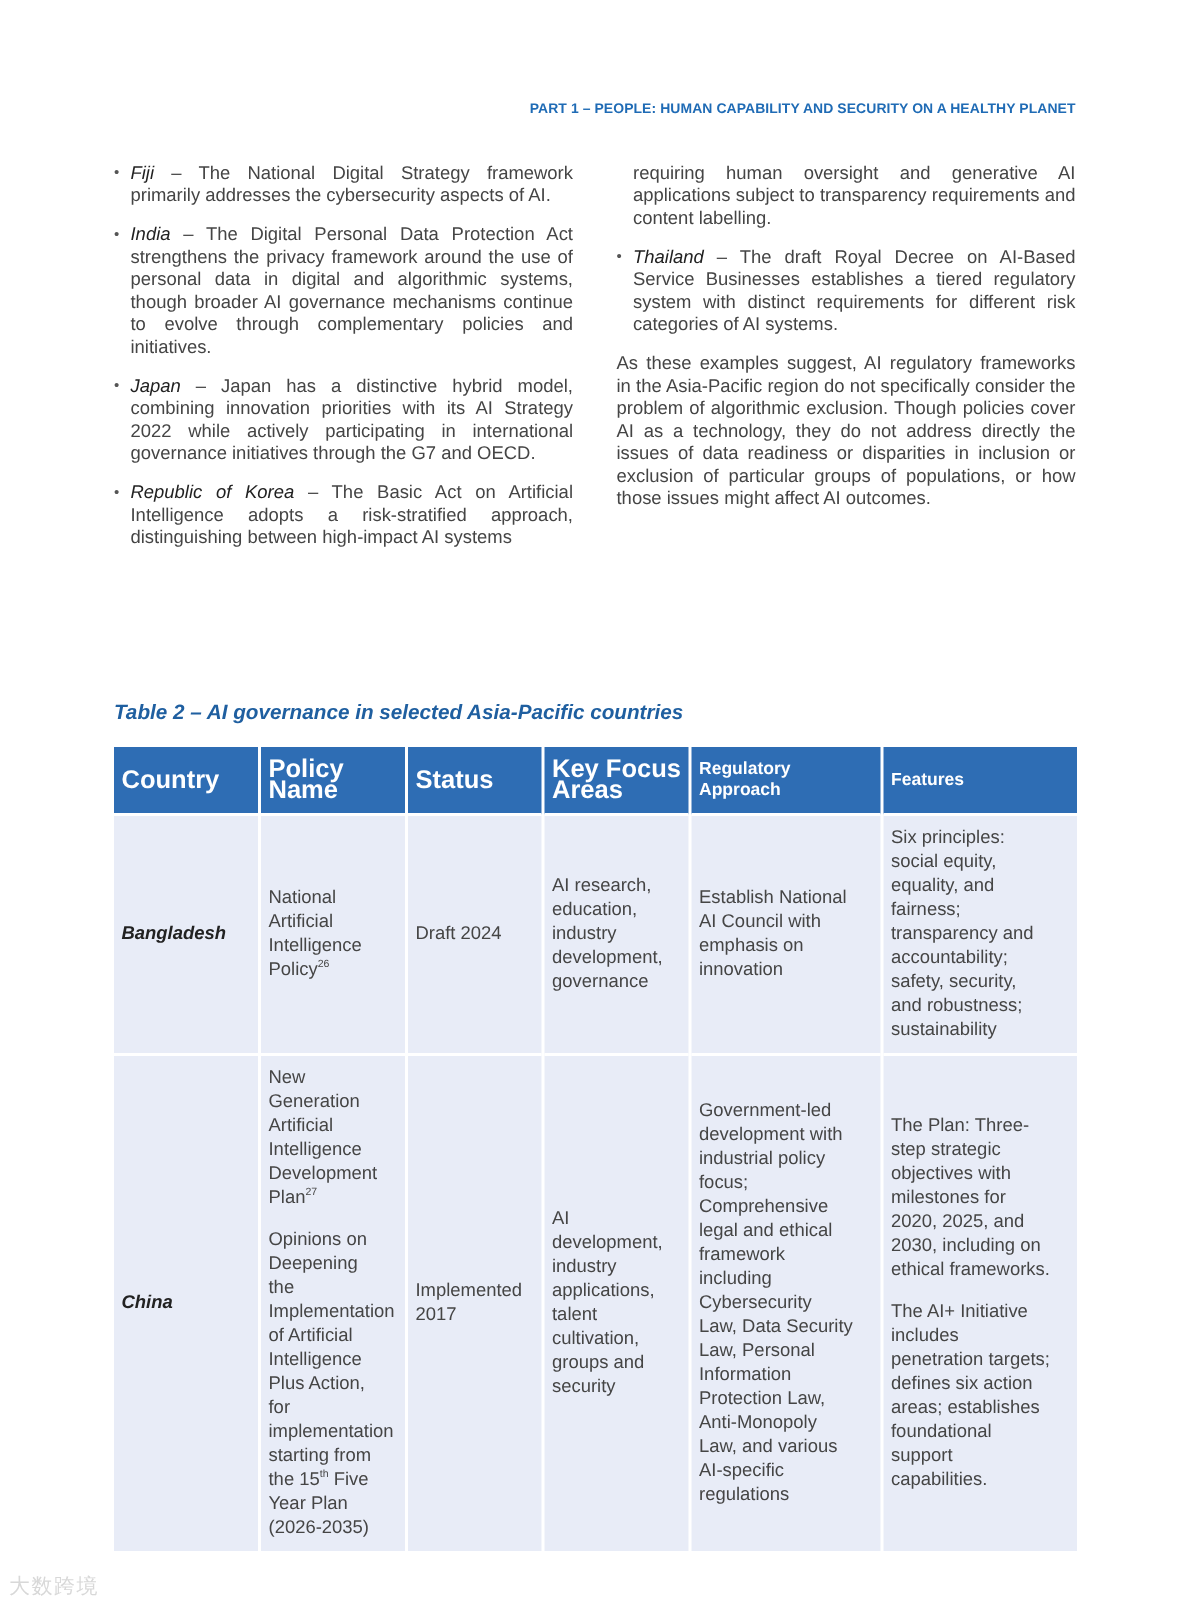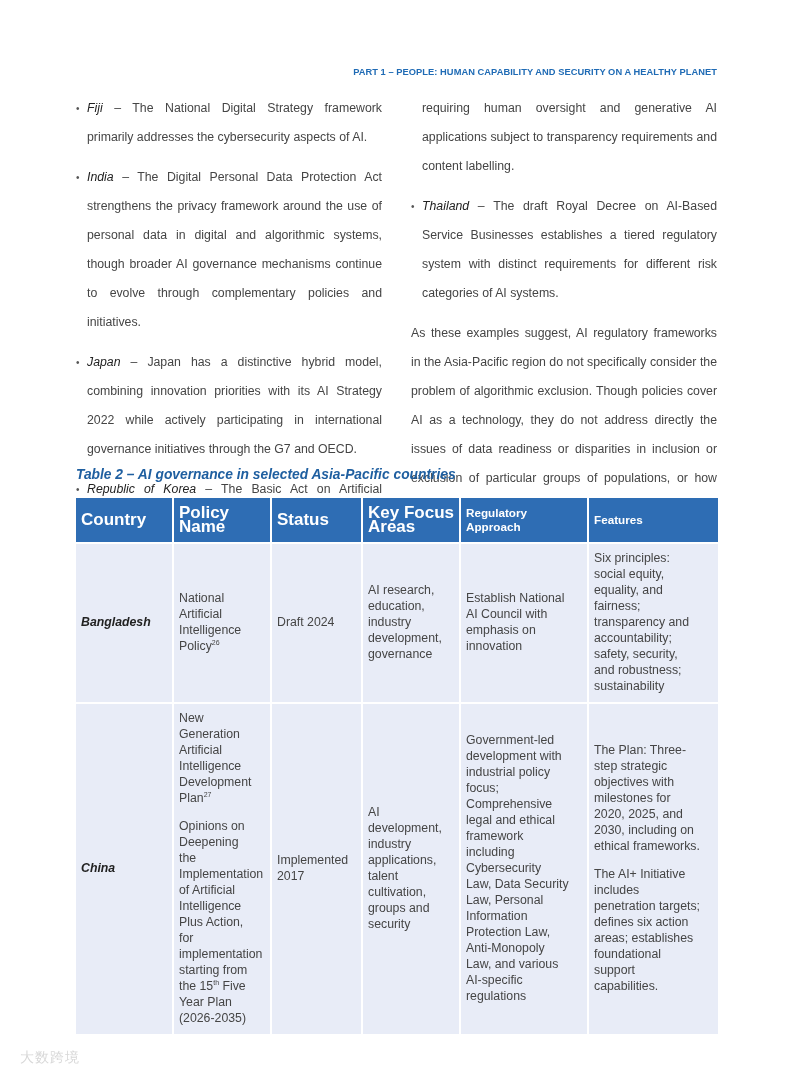--- a/index.html
+++ b/index.html
@@ -5,21 +5,21 @@
   html, body { margin: 0; padding: 0; background: #ffffff; }
   body {
     width: 793px; height: 1076px; position: relative; overflow: hidden;
     font-family: "Liberation Sans", "DejaVu Sans", sans-serif;
     color: #404040;
   }
   .running-header {
     position: absolute; top: 67px; right: 76px;
     font-size: 9.3px; font-weight: bold; color: #1f6bb5; letter-spacing: 0.05px;
   }
-  .col { position: absolute; top: 94px; width: 306px; font-size: 12.3px; line-height: 29px; color: #454545; }
+  .col { position: absolute; top: 108px; width: 306px; font-size: 12.3px; line-height: 15px; color: #454545; }
   .col-left { left: 76px; }
   .col-right { left: 411px; }
   .bullet { position: relative; padding-left: 11px; margin-bottom: 11px; text-align: justify; }
   .bullet::before { content: "•"; position: absolute; left: 0; top: 0; font-size: 10px; color: #555; }
   .bullet em { font-style: italic; color: #222; }
   .cont { padding-left: 11px; margin-bottom: 11px; text-align: justify; }
   .para { text-align: justify; }
   .table-title {
     position: absolute; top: 467px; left: 76px;
     font-size: 13.8px; font-weight: bold; color: #1f5fa0; font-style: italic;
@@ -38,21 +38,21 @@
   table.gov td {
     background: #e8ecf7; vertical-align: middle; padding: 6px 18px 8px 5px;
     border-right: 2px solid #ffffff; border-top: 2px solid #ffffff;
   }
   table.gov th:last-child, table.gov td:last-child { border-right: none; }
   td.country { font-weight: bold; font-style: italic; color: #222; }
   .cell-p { margin: 0; }
   .cell-p + .cell-p { margin-top: 12px; }
   sup { font-size: 7px; line-height: 0; }
   .page-number { position: absolute; top: 1074px; left: 705px; font-size: 12px; font-weight: bold; color: #1f5fa0; }
-  .watermark { position: absolute; top: 1049px; left: 20px; font-size: 14px; color: #d8d8d8; letter-spacing: 1px; }
+  .watermark { position: absolute; top: 1049px; left: 6px; font-size: 14px; color: #d8d8d8; letter-spacing: 1px; }
 </style>
 </head>
 <body>
 
 <div class="running-header">PART 1 – PEOPLE: HUMAN CAPABILITY AND SECURITY ON A HEALTHY PLANET</div>
 
 <div class="col col-left">
   <div class="bullet"><em>Fiji</em><span> – The National Digital Strategy framework primarily addresses the cybersecurity aspects of AI.</span></div>
   <div class="bullet"><em>India</em><span> – The Digital Personal Data Protection Act strengthens the privacy framework around the use of personal data in digital and algorithmic systems, though broader AI governance mechanisms continue to evolve through complementary policies and initiatives.</span></div>
   <div class="bullet"><em>Japan</em><span> – Japan has a distinctive hybrid model, combining innovation priorities with its AI Strategy 2022 while actively participating in international governance initiatives through the G7 and OECD.</span></div>

